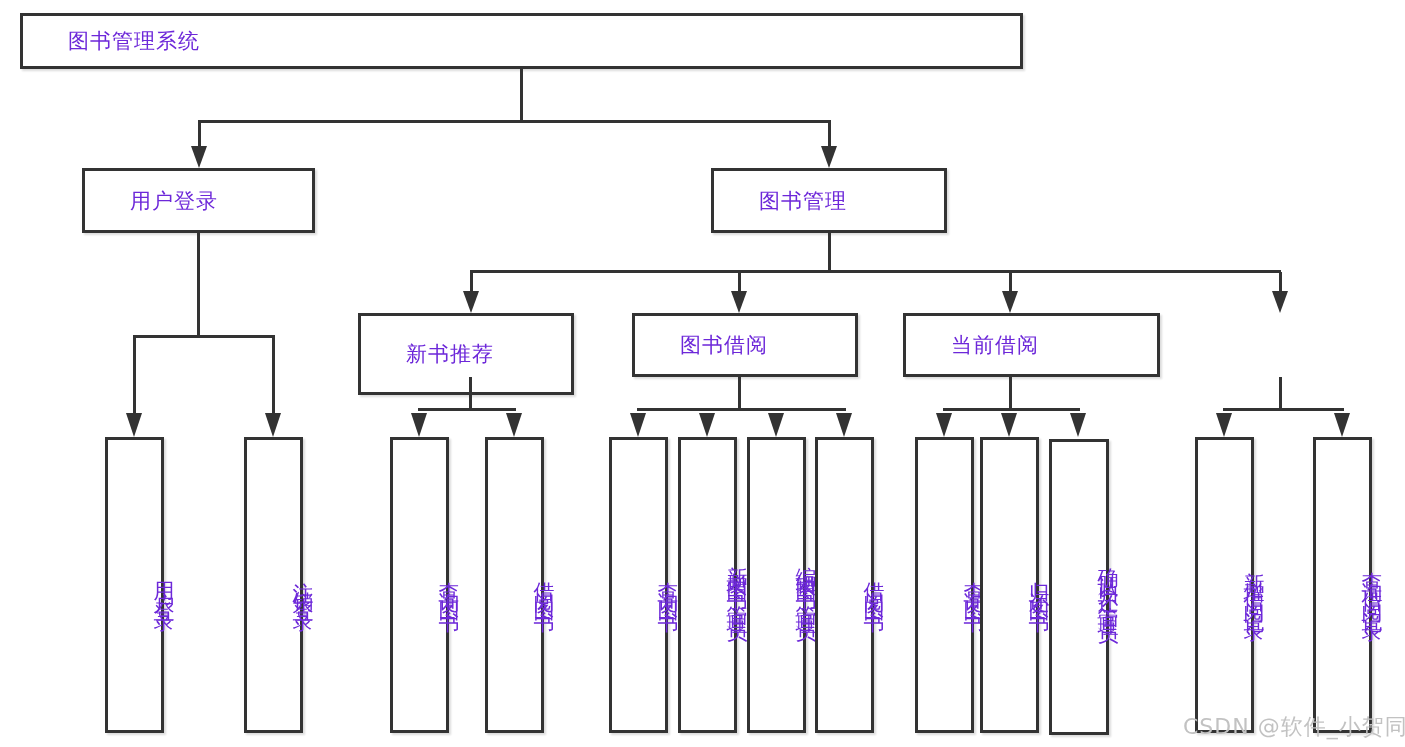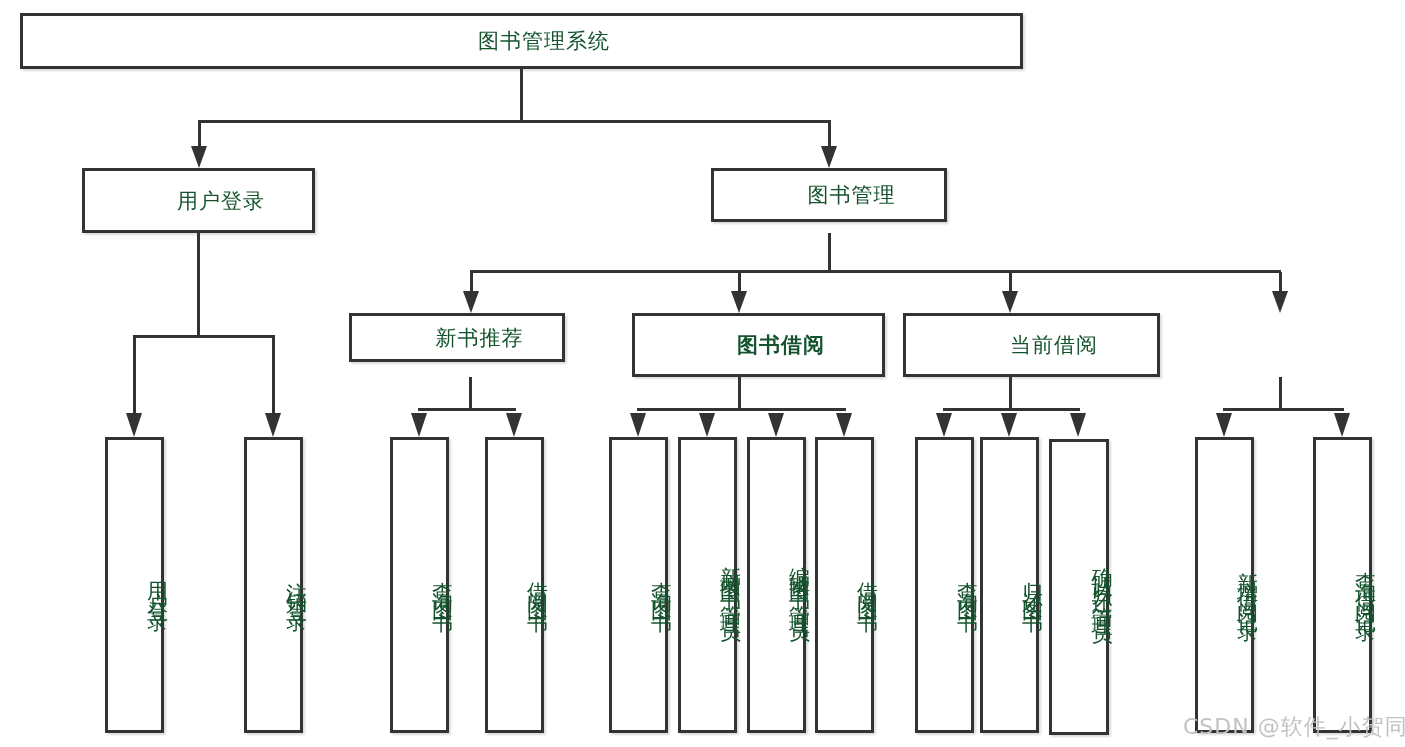--- a/index.html
+++ b/index.html
@@ -13,24 +13,23 @@
     overflow: hidden;
   }
   .node {
     position: absolute;
     box-sizing: border-box;
     background: #ffffff;
     border: 3px solid #333333;
     box-shadow: 2px 2px 2px rgba(0,0,0,0.14);
     display: flex;
     align-items: center;
-    justify-content: center;
     font-size: 21px;
     letter-spacing: 1px;
-    color: #14532d;
+    color: #6d28d9;
     padding-left: 45px;
   }
   .leaf { font-size: 21px; }
   .v-text {
     writing-mode: vertical-rl;
     text-orientation: mixed;
     letter-spacing: 10px;
     line-height: 1;
     white-space: nowrap;
   }
@@ -69,21 +68,21 @@
     <div class="hline" style="left:198px; top:120px; width:633px;"></div>
     <div class="vline" style="left:198px; top:122px; height:26px;"></div>
     <div class="arrow" style="left:191px; top:146px;"></div>
     <div class="vline" style="left:828px; top:122px; height:26px;"></div>
     <div class="arrow" style="left:821px; top:146px;"></div>
   </div>
 
   <div class="node" style="left:82px; top:168px; width:233px; height:65px;">
     <span>用户登录</span>
   </div>
-  <div class="node" style="left:711px; top:168px; width:236px; height:54px;">
+  <div class="node" style="left:711px; top:168px; width:236px; height:65px;">
     <span>图书管理</span>
   </div>
 
   <div>
     <div class="vline" style="left:197px; top:233px; height:102px;"></div>
     <div class="hline" style="left:133px; top:335px; width:142px;"></div>
     <div class="vline" style="left:133px; top:337px; height:78px;"></div>
     <div class="arrow tall" style="left:126px; top:413px;"></div>
     <div class="vline" style="left:272px; top:337px; height:78px;"></div>
     <div class="arrow tall" style="left:265px; top:413px;"></div>
@@ -95,24 +94,24 @@
     <div class="vline" style="left:470px; top:272px; height:20px;"></div>
     <div class="arrow" style="left:463px; top:291px;"></div>
     <div class="vline" style="left:738px; top:272px; height:20px;"></div>
     <div class="arrow" style="left:731px; top:291px;"></div>
     <div class="vline" style="left:1009px; top:272px; height:20px;"></div>
     <div class="arrow" style="left:1002px; top:291px;"></div>
     <div class="vline" style="left:1279px; top:272px; height:20px;"></div>
     <div class="arrow" style="left:1272px; top:291px;"></div>
   </div>
 
-  <div class="node" style="left:349px; top:313px; width:216px; height:49px;">
+  <div class="node" style="left:358px; top:313px; width:216px; height:82px;">
     <span>新书推荐</span>
   </div>
-  <div class="node" style="left:632px; top:313px; width:253px; height:64px;font-weight:bold;">
+  <div class="node" style="left:632px; top:313px; width:226px; height:64px;">
     <span>图书借阅</span>
   </div>
   <div class="node" style="left:903px; top:313px; width:257px; height:64px;">
     <span>当前借阅</span>
   </div>
 
   <div>
     <div class="vline" style="left:469px; top:377px; height:31px;"></div>
     <div class="hline" style="left:418px; top:408px; width:98px;"></div>
     <div class="arrow tall" style="left:411px; top:413px;"></div>

